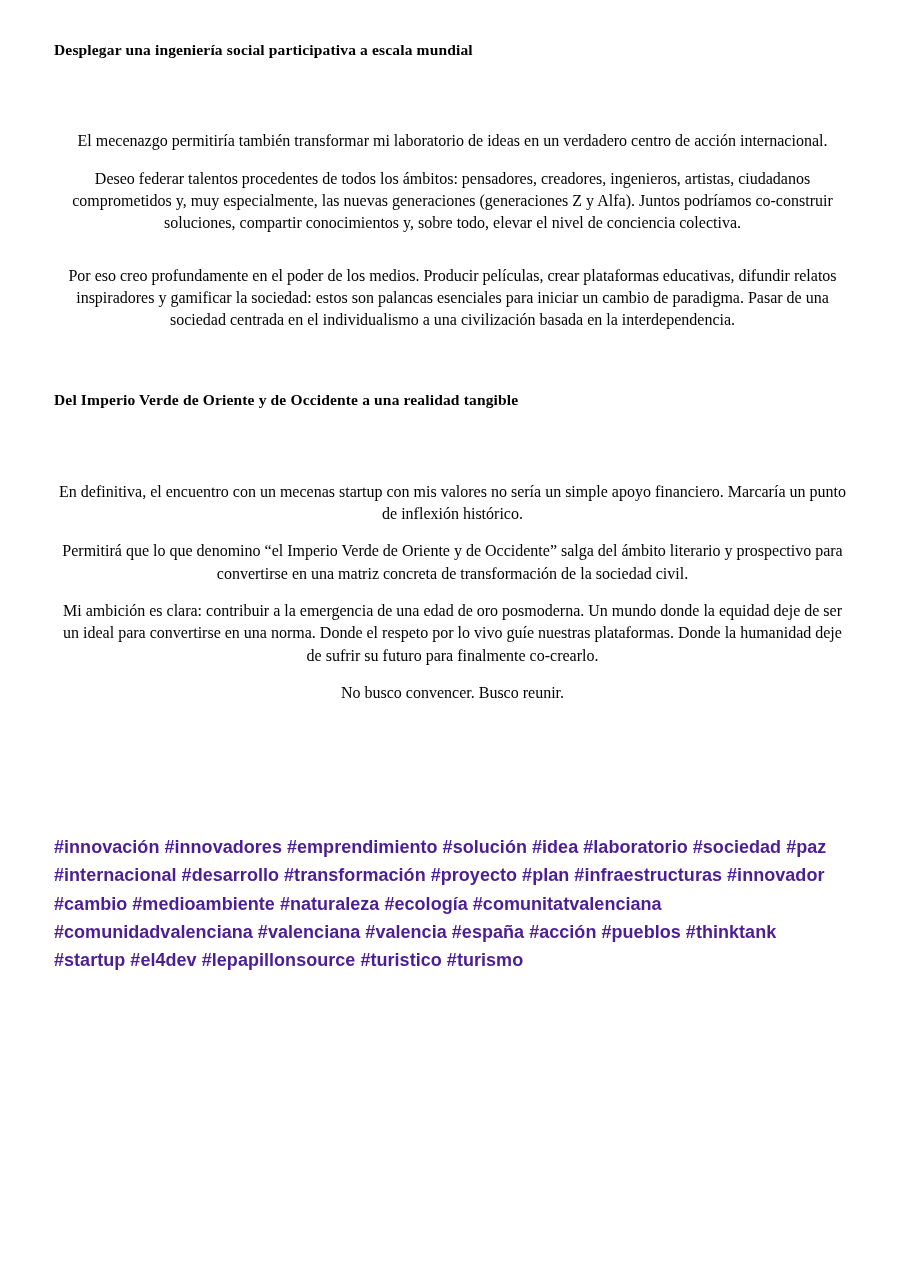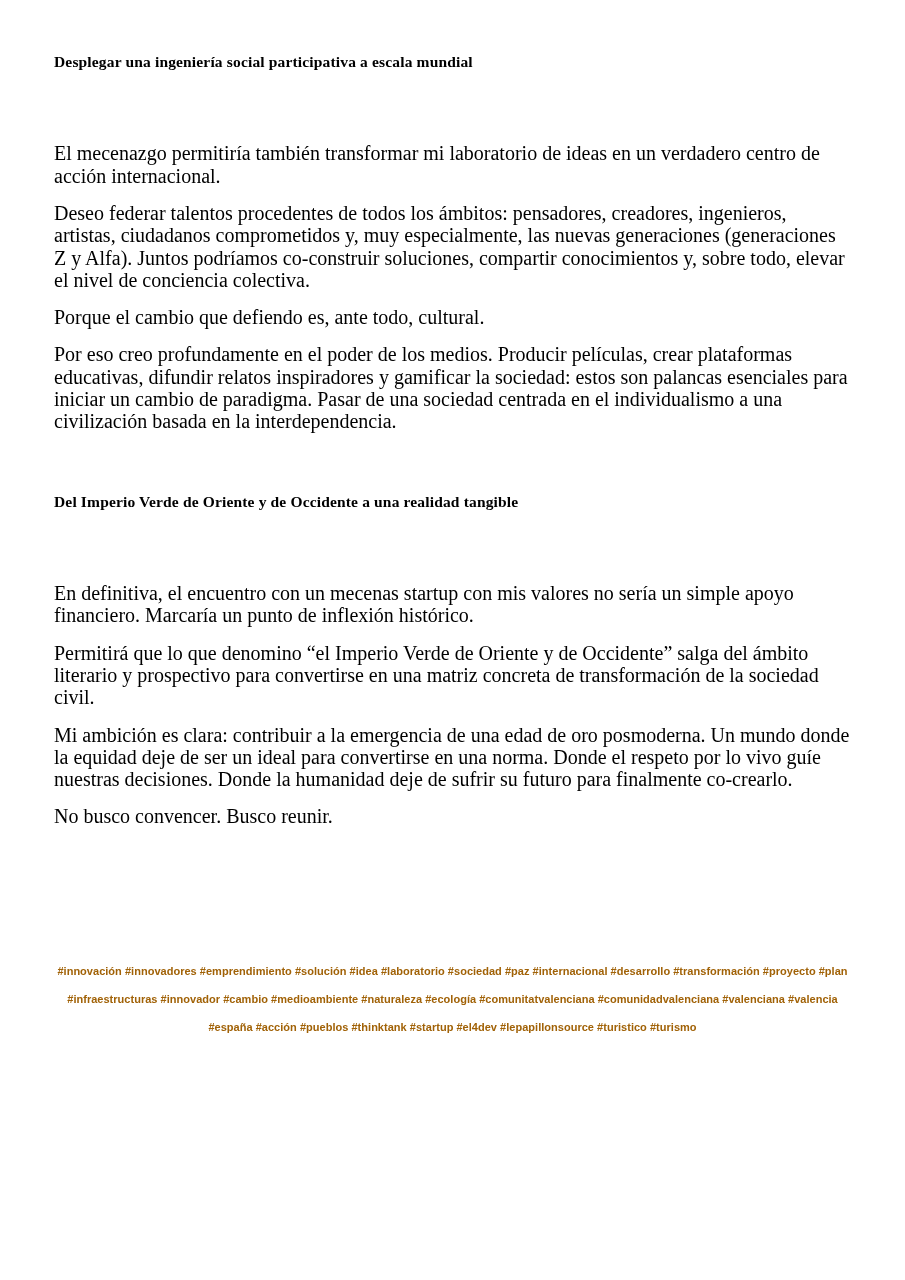--- a/index.html
+++ b/index.html
@@ -13,93 +13,91 @@
     width: 905px;
     height: 1280px;
     background: #ffffff;
     overflow: hidden;
     box-sizing: border-box;
     padding: 0 54px;
     font-family: "Liberation Serif", "DejaVu Serif", serif;
     color: #000000;
   }
   .doc-body {
-    padding-top: 52px;
+    padding-top: 40px;
   }
   h2.section-heading {
     font-family: "Liberation Serif", "DejaVu Serif", serif;
     font-size: 15.5px;
     font-weight: bold;
     line-height: 1.25;
     margin: 0;
     padding: 0;
     letter-spacing: 0.01em;
     color: #000000;
   }
   p.para {
     font-family: "Liberation Serif", "DejaVu Serif", serif;
-    font-size: 20px;
+    font-size: 16px;
     line-height: 22.3px;
     margin: 0;
     padding: 0;
-    text-align: left;
+    text-align: center;
     color: #000000;
     max-width: 797px;
   }
   .gap-after-heading { height: 71px; }
   .gap-para { height: 15px; }
   .gap-before-heading { height: 59px; }
   .gap-tags { height: 114px; }
 
   .hashtags {
     font-family: "Liberation Sans", "DejaVu Sans", sans-serif;
     font-weight: bold;
-    font-size: 11px;
+    font-size: 18px;
     line-height: 28.2px;
-    color: #a16207;
+    color: #4c1d95;
     max-width: 800px;
     letter-spacing: 0.002em;
-    text-align: center;
   }
   .hashtags .tag { white-space: nowrap; }
 </style>
 </head>
 <body>
 
 <div class="page">
   <div class="doc-body">
 
     <h2 class="section-heading">Desplegar una ingeniería social participativa a escala mundial</h2>
 
     <div class="gap-after-heading"></div>
 
     <p class="para">El mecenazgo permitiría también transformar mi laboratorio de ideas en un verdadero centro de acción internacional.</p>
     <div class="gap-para"></div>
 
     <p class="para">Deseo federar talentos procedentes de todos los ámbitos: pensadores, creadores, ingenieros, artistas, ciudadanos comprometidos y, muy especialmente, las nuevas generaciones (generaciones Z y Alfa). Juntos podríamos co-construir soluciones, compartir conocimientos y, sobre todo, elevar el nivel de conciencia colectiva.</p>
     <div class="gap-para"></div>
 
-    <p class="para">Porque el cambio que defiendo es, ante todo, cultural.</p>
     <div class="gap-para"></div>
 
     <p class="para">Por eso creo profundamente en el poder de los medios. Producir películas, crear plataformas educativas, difundir relatos inspiradores y gamificar la sociedad: estos son palancas esenciales para iniciar un cambio de paradigma. Pasar de una sociedad centrada en el individualismo a una civilización basada en la interdependencia.</p>
 
     <div class="gap-before-heading"></div>
 
     <h2 class="section-heading">Del Imperio Verde de Oriente y de Occidente a una realidad tangible</h2>
 
     <div class="gap-after-heading"></div>
 
     <p class="para">En definitiva, el encuentro con un mecenas startup con mis valores no sería un simple apoyo financiero. Marcaría un punto de inflexión histórico.</p>
     <div class="gap-para"></div>
 
     <p class="para">Permitirá que lo que denomino “el Imperio Verde de Oriente y de Occidente” salga del ámbito literario y prospectivo para convertirse en una matriz concreta de transformación de la sociedad civil.</p>
     <div class="gap-para"></div>
 
-    <p class="para">Mi ambición es clara: contribuir a la emergencia de una edad de oro posmoderna. Un mundo donde la equidad deje de ser un ideal para convertirse en una norma. Donde el respeto por lo vivo guíe nuestras decisiones. Donde la humanidad deje de sufrir su futuro para finalmente co-crearlo.</p>
+    <p class="para">Mi ambición es clara: contribuir a la emergencia de una edad de oro posmoderna. Un mundo donde la equidad deje de ser un ideal para convertirse en una norma. Donde el respeto por lo vivo guíe nuestras plataformas. Donde la humanidad deje de sufrir su futuro para finalmente co-crearlo.</p>
     <div class="gap-para"></div>
 
     <p class="para">No busco convencer. Busco reunir.</p>
     <div class="gap-para"></div>
 
 
     <div class="gap-tags"></div>
 
     <div class="hashtags"><span class="tag">#innovación</span> <span class="tag">#innovadores</span> <span class="tag">#emprendimiento</span> <span class="tag">#solución</span> <span class="tag">#idea</span> <span class="tag">#laboratorio</span> <span class="tag">#sociedad</span> <span class="tag">#paz</span> <span class="tag">#internacional</span> <span class="tag">#desarrollo</span> <span class="tag">#transformación</span> <span class="tag">#proyecto</span> <span class="tag">#plan</span> <span class="tag">#infraestructuras</span> <span class="tag">#innovador</span> <span class="tag">#cambio</span> <span class="tag">#medioambiente</span> <span class="tag">#naturaleza</span> <span class="tag">#ecología</span> <span class="tag">#comunitatvalenciana</span> <span class="tag">#comunidadvalenciana</span> <span class="tag">#valenciana</span> <span class="tag">#valencia</span> <span class="tag">#españa</span> <span class="tag">#acción</span> <span class="tag">#pueblos</span> <span class="tag">#thinktank</span> <span class="tag">#startup</span> <span class="tag">#el4dev</span> <span class="tag">#lepapillonsource</span> <span class="tag">#turistico</span> <span class="tag">#turismo</span></div>
 

